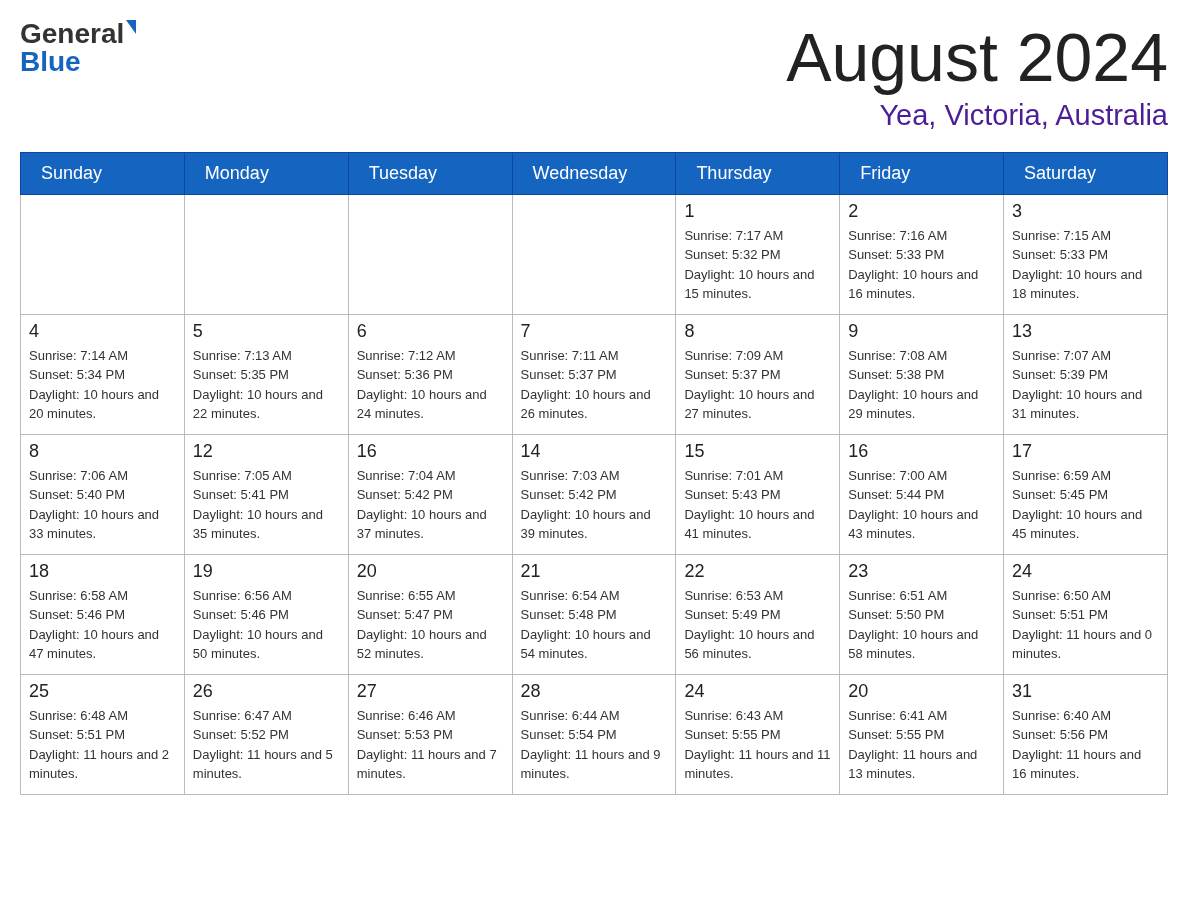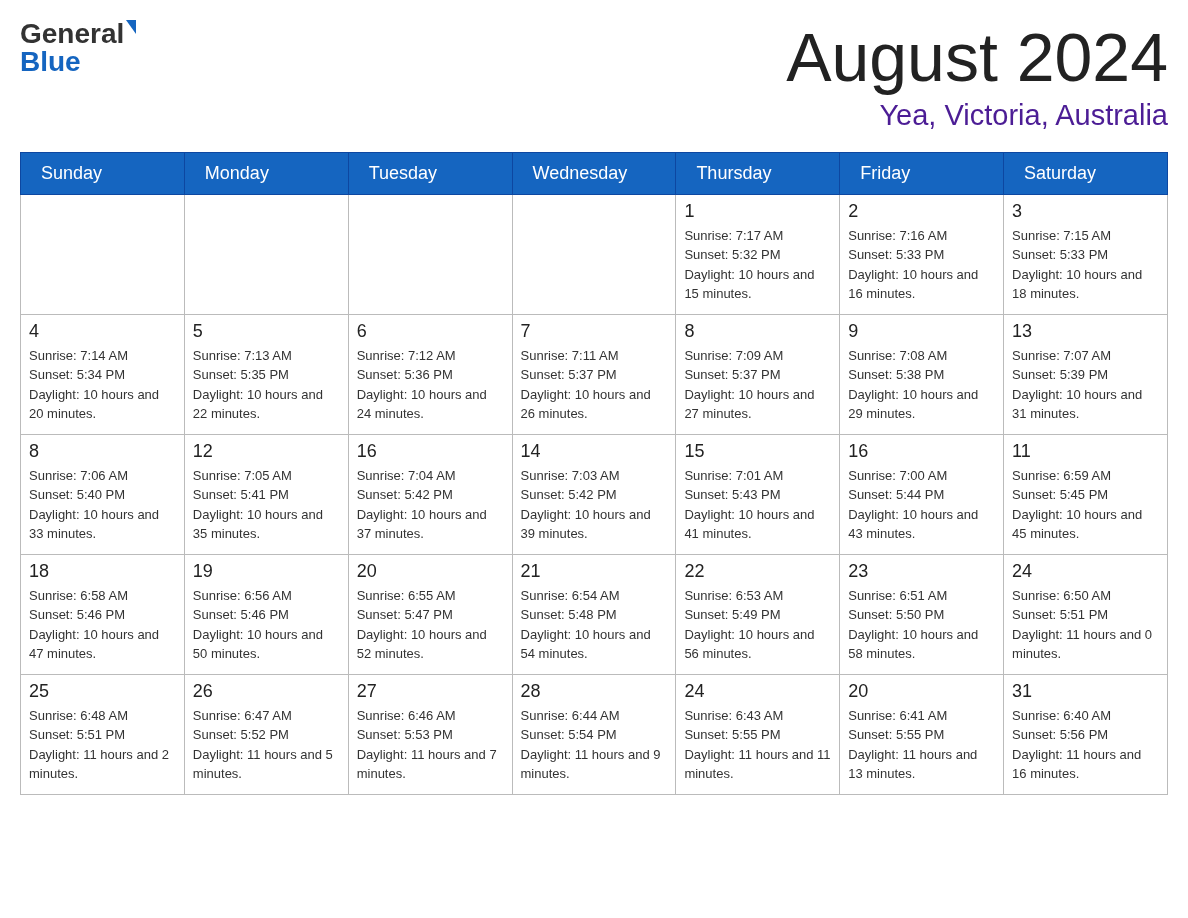--- a/index.html
+++ b/index.html
@@ -200,21 +200,21 @@
         </td>
         <td>
           <div class="day-number">15</div>
           <div class="day-info">Sunrise: 7:01 AM<br>Sunset: 5:43 PM<br>Daylight: 10 hours and 41 minutes.</div>
         </td>
         <td>
           <div class="day-number">16</div>
           <div class="day-info">Sunrise: 7:00 AM<br>Sunset: 5:44 PM<br>Daylight: 10 hours and 43 minutes.</div>
         </td>
         <td>
-          <div class="day-number">11</div>
+          <div class="day-number">17</div>
           <div class="day-info">Sunrise: 6:59 AM<br>Sunset: 5:45 PM<br>Daylight: 10 hours and 45 minutes.</div>
         </td>
       </tr>
       <tr>
         <td>
           <div class="day-number">18</div>
           <div class="day-info">Sunrise: 6:58 AM<br>Sunset: 5:46 PM<br>Daylight: 10 hours and 47 minutes.</div>
         </td>
         <td>
           <div class="day-number">19</div>

